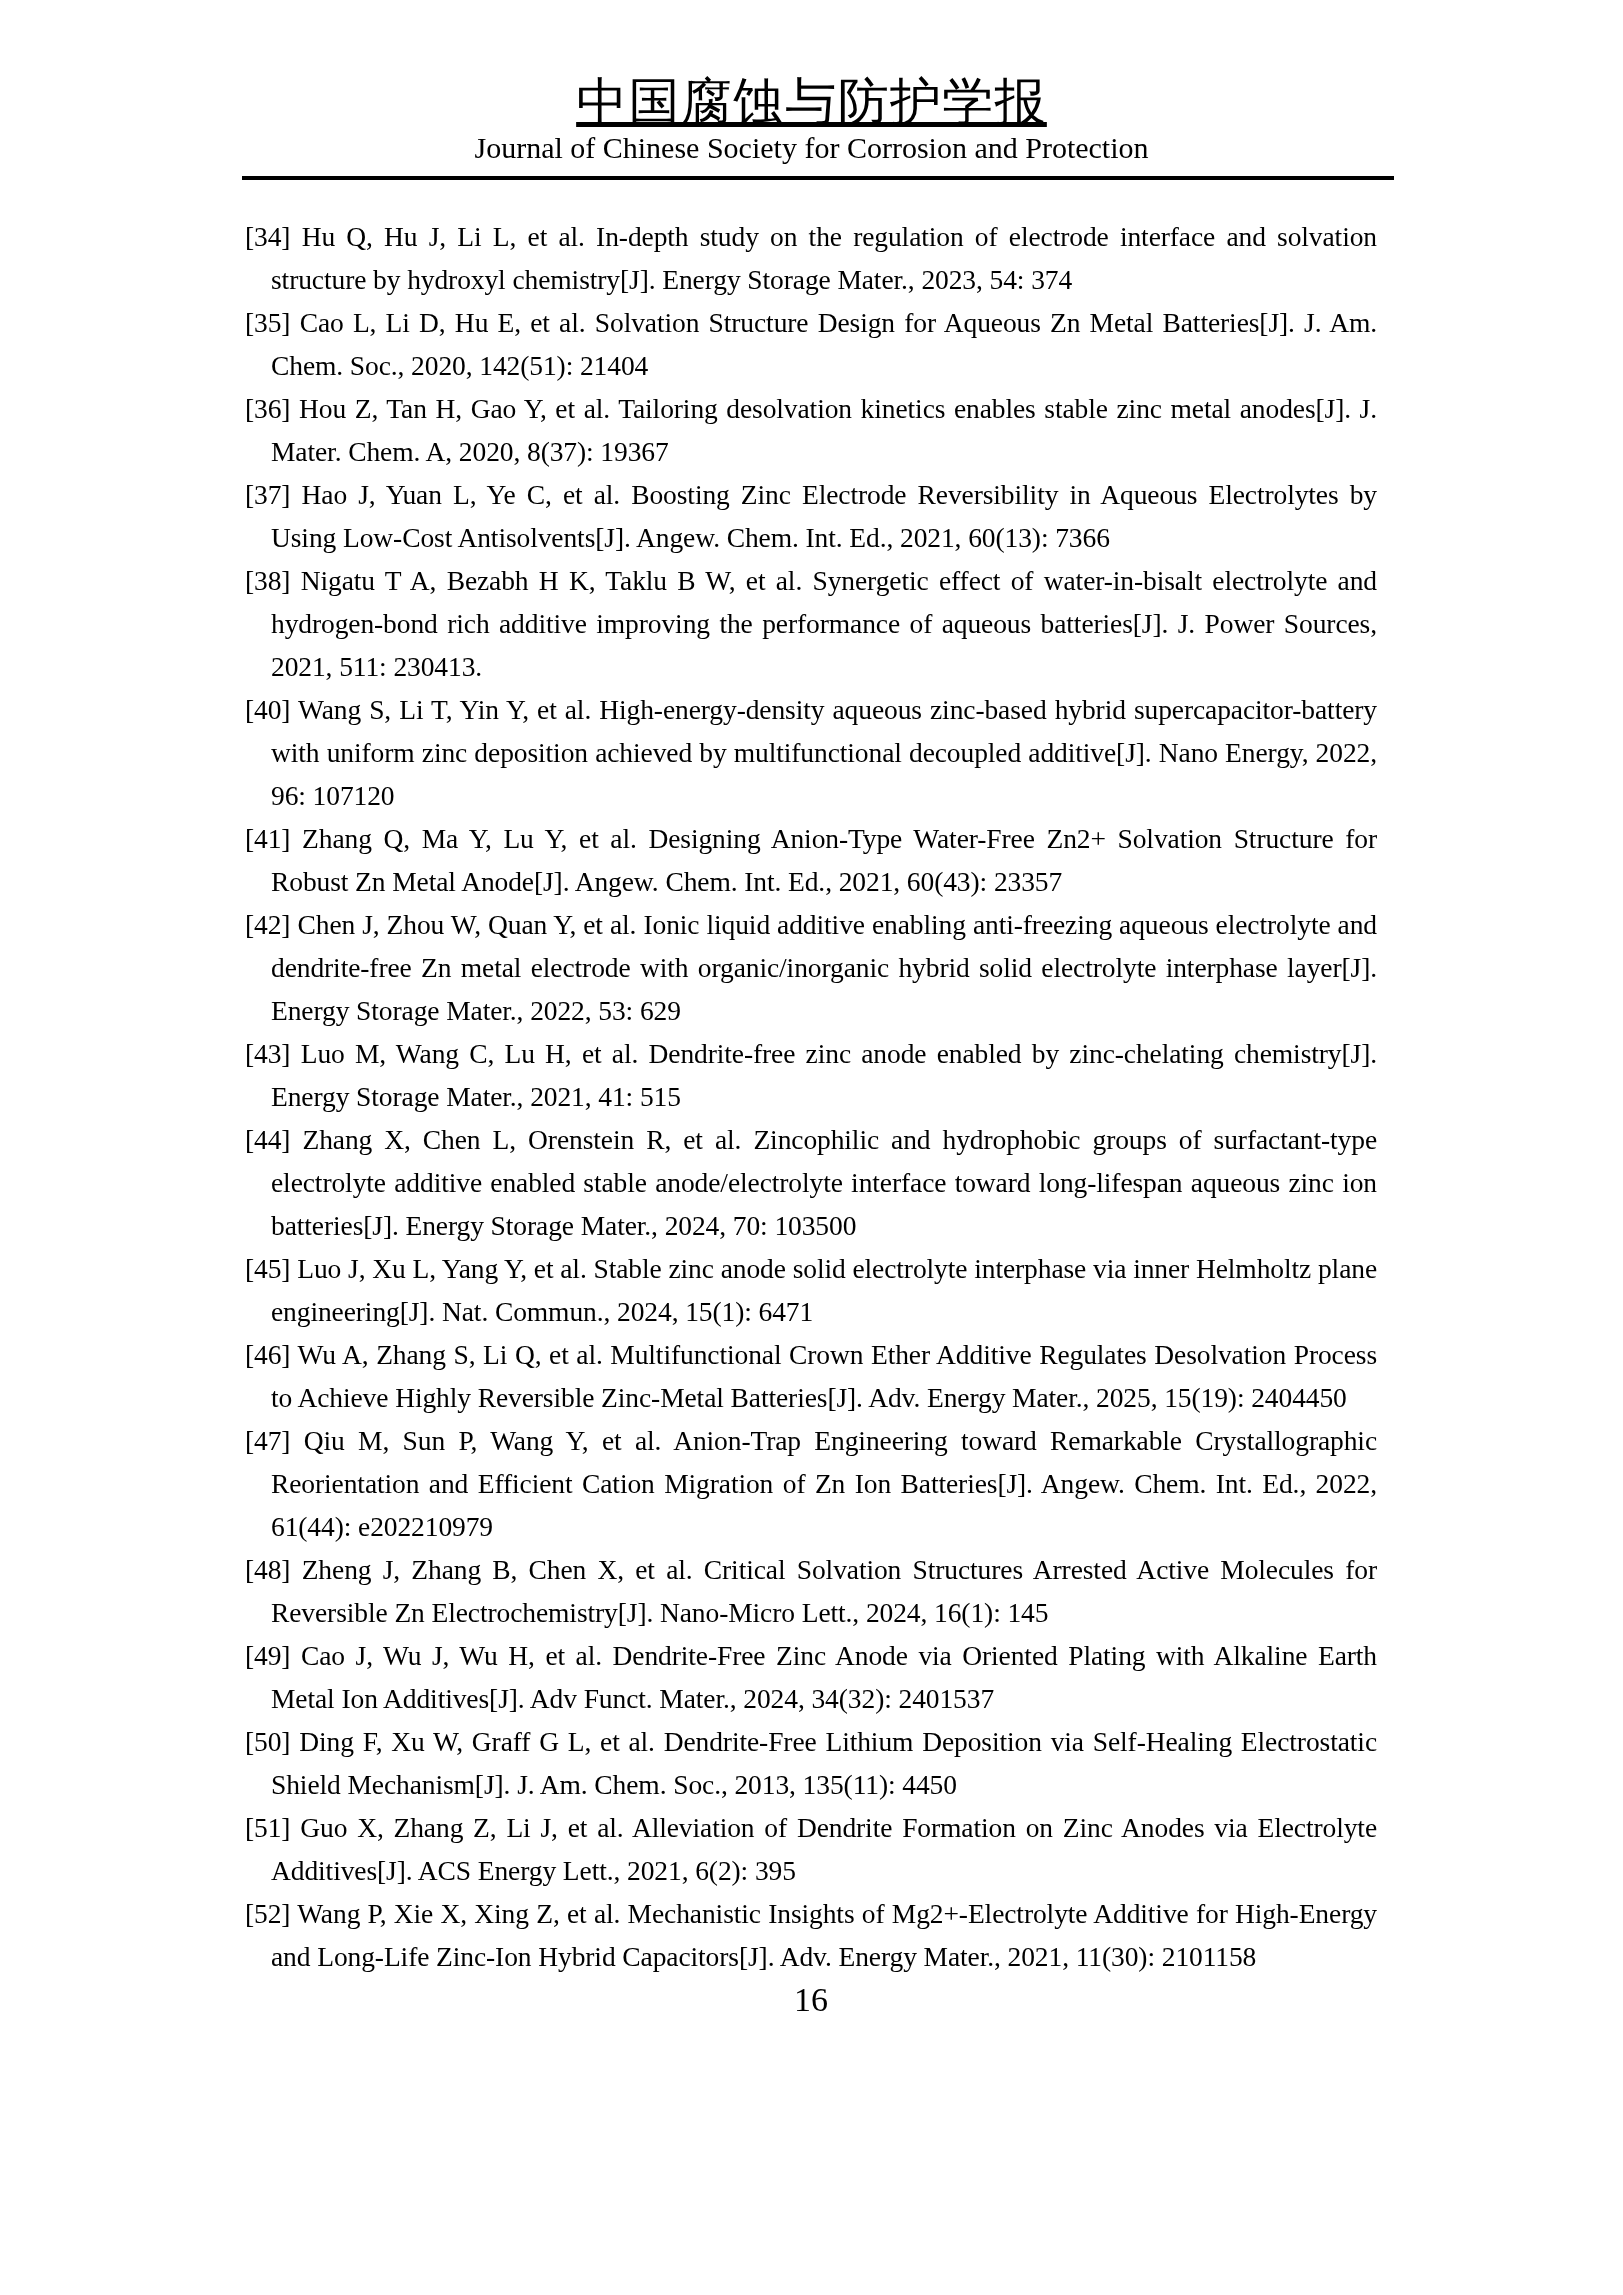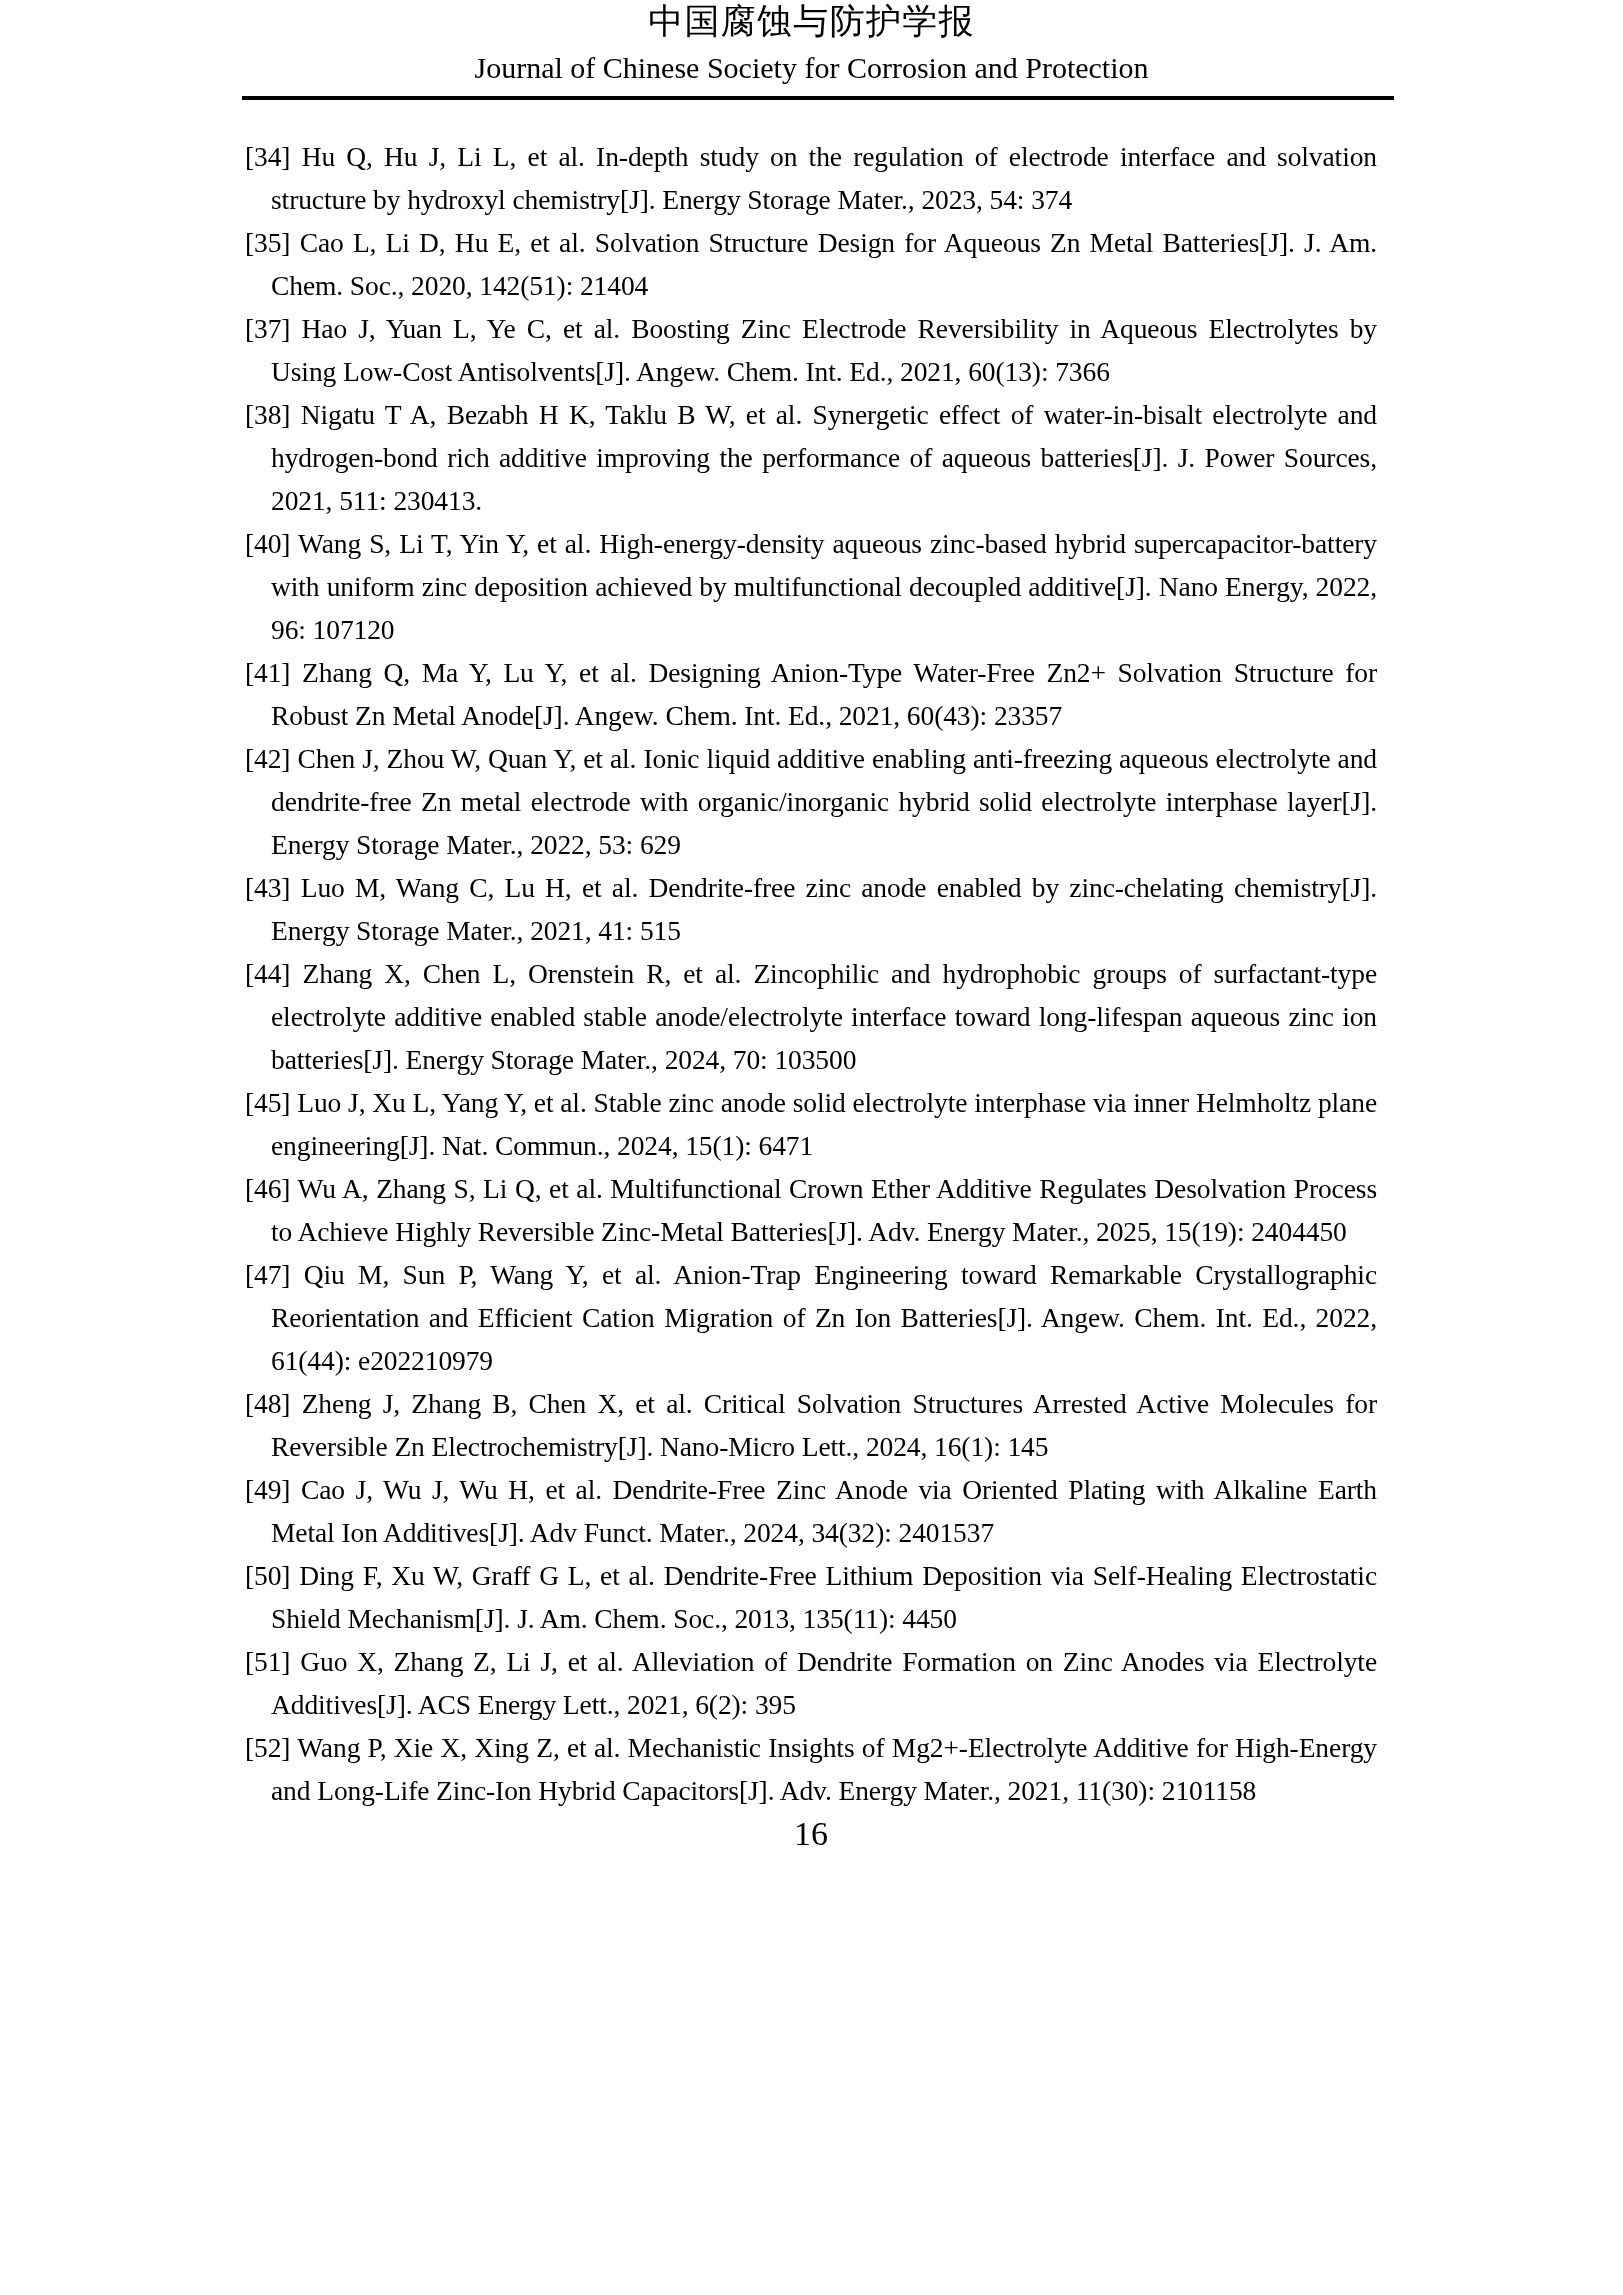--- a/index.html
+++ b/index.html
@@ -9,25 +9,27 @@
     background: #ffffff;
     color: #000000;
     font-family: "Liberation Serif", "DejaVu Serif", serif;
     overflow: hidden;
     position: relative;
   }
   .page { width: 1623px; height: 2295px; position: relative; }
 
   .header { text-align: center; }
   .title-zh {
-    font-size: 35px;
+    margin-top: 80px;
+    font-size: 51px;
     line-height: 44px;
     font-weight: 400;
     letter-spacing: 1.3px;
     white-space: nowrap;
+    text-decoration: underline;
   }
   .title-en {
     margin-top: 5.2px;
     font-size: 30px;
     line-height: 38px;
     font-weight: 400;
     white-space: nowrap;
   }
   .header-rule {
     margin-left: 242px;
@@ -67,20 +69,21 @@
 
   <div class="header">
     <div class="title-zh">中国腐蚀与防护学报</div>
     <div class="title-en">Journal of Chinese Society for Corrosion and Protection</div>
     <div class="header-rule"></div>
   </div>
 
   <div class="refs">
     <p class="ref"><span>[34]</span> <span>Hu Q, Hu J, Li L, et al. In-depth study on the regulation of electrode interface and solvation structure by hydroxyl chemistry[J]. Energy Storage Mater., 2023, 54: 374</span></p>
     <p class="ref"><span>[35]</span> <span>Cao L, Li D, Hu E, et al. Solvation Structure Design for Aqueous Zn Metal Batteries[J]. J. Am. Chem. Soc., 2020, 142(51): 21404</span></p>
+    <p class="ref"><span>[36]</span> <span>Hou Z, Tan H, Gao Y, et al. Tailoring desolvation kinetics enables stable zinc metal anodes[J]. J. Mater. Chem. A, 2020, 8(37): 19367</span></p>
     <p class="ref"><span>[37]</span> <span>Hao J, Yuan L, Ye C, et al. Boosting Zinc Electrode Reversibility in Aqueous Electrolytes by Using Low-Cost Antisolvents[J]. Angew. Chem. Int. Ed., 2021, 60(13): 7366</span></p>
     <p class="ref"><span>[38]</span> <span>Nigatu T A, Bezabh H K, Taklu B W, et al. Synergetic effect of water-in-bisalt electrolyte and hydrogen-bond rich additive improving the performance of aqueous batteries[J]. J. Power Sources, 2021, 511: 230413.</span></p>
     <p class="ref"><span>[40]</span> <span>Wang S, Li T, Yin Y, et al. High-energy-density aqueous zinc-based hybrid supercapacitor-battery with uniform zinc deposition achieved by multifunctional decoupled additive[J]. Nano Energy, 2022, 96: 107120</span></p>
     <p class="ref"><span>[41]</span> <span>Zhang Q, Ma Y, Lu Y, et al. Designing Anion-Type Water-Free Zn2+ Solvation Structure for Robust Zn Metal Anode[J]. Angew. Chem. Int. Ed., 2021, 60(43): 23357</span></p>
     <p class="ref"><span>[42]</span> <span>Chen J, Zhou W, Quan Y, et al. Ionic liquid additive enabling anti-freezing aqueous electrolyte and dendrite-free Zn metal electrode with organic/inorganic hybrid solid electrolyte interphase layer[J]. Energy Storage Mater., 2022, 53: 629</span></p>
     <p class="ref"><span>[43]</span> <span>Luo M, Wang C, Lu H, et al. Dendrite-free zinc anode enabled by zinc-chelating chemistry[J]. Energy Storage Mater., 2021, 41: 515</span></p>
     <p class="ref"><span>[44]</span> <span>Zhang X, Chen L, Orenstein R, et al. Zincophilic and hydrophobic groups of surfactant-type electrolyte additive enabled stable anode/electrolyte interface toward long-lifespan aqueous zinc ion batteries[J]. Energy Storage Mater., 2024, 70: 103500</span></p>
     <p class="ref"><span>[45]</span> <span>Luo J, Xu L, Yang Y, et al. Stable zinc anode solid electrolyte interphase via inner Helmholtz plane engineering[J]. Nat. Commun., 2024, 15(1): 6471</span></p>
     <p class="ref"><span>[46]</span> <span>Wu A, Zhang S, Li Q, et al. Multifunctional Crown Ether Additive Regulates Desolvation Process to Achieve Highly Reversible Zinc-Metal Batteries[J]. Adv. Energy Mater., 2025, 15(19): 2404450</span></p>
     <p class="ref"><span>[47]</span> <span>Qiu M, Sun P, Wang Y, et al. Anion-Trap Engineering toward Remarkable Crystallographic Reorientation and Efficient Cation Migration of Zn Ion Batteries[J]. Angew. Chem. Int. Ed., 2022, 61(44): e202210979</span></p>

